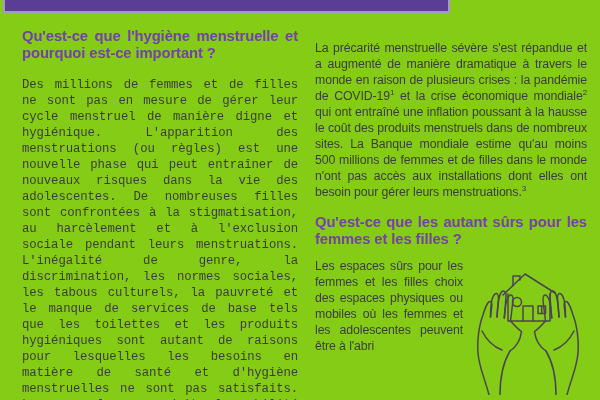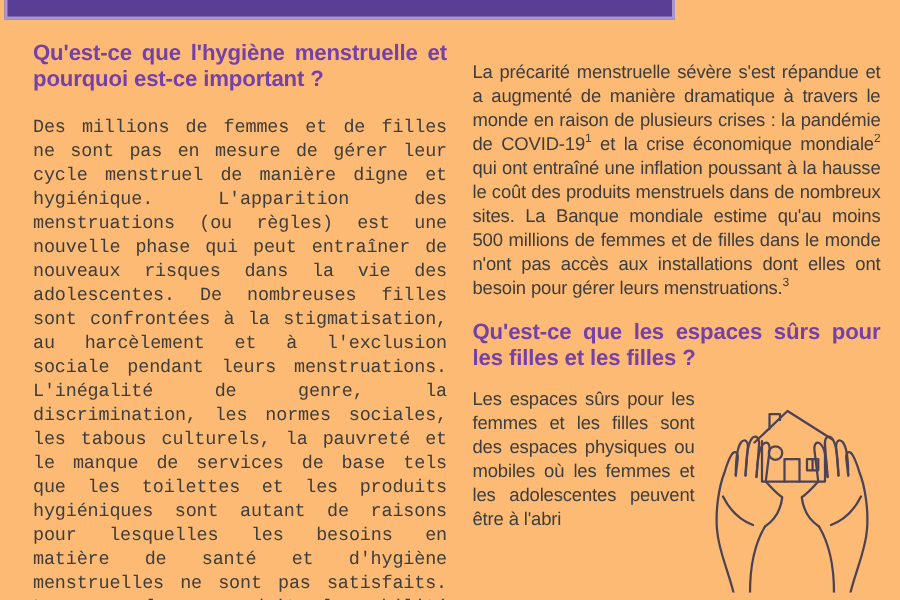--- a/index.html
+++ b/index.html
@@ -1,20 +1,20 @@
 <!DOCTYPE html>
 <html lang="fr"><head>
 <meta charset="utf-8">
 <style>
   html, body { margin: 0; padding: 0; background: #ffffff; }
   .page {
     position: relative;
     width: 600px;
     height: 400px;
-    background: #fdba74;
+    background: #84cc16;
     overflow: hidden;
     font-family: "Liberation Sans", sans-serif;
     color: #3d3d3d;
   }
   .top-bar {
     position: absolute;
     left: 3px;
     top: 0;
     width: 443px;
     height: 11px;
@@ -69,21 +69,21 @@
   <div class="top-bar"></div>
 
   <div class="col col-left">
     <h2 class="heading">Qu'est-ce que l'hygiène menstruelle et pourquoi est-ce important ?</h2>
     <p class="body jlast">Des millions de femmes et de filles ne sont pas en mesure de gérer leur cycle menstruel de manière digne et hygiénique. L'apparition des menstruations (ou règles) est une nouvelle phase qui peut entraîner de nouveaux risques dans la vie des adolescentes. De nombreuses filles sont confrontées à la stigmatisation, au harcèlement et à l'exclusion sociale pendant leurs menstruations. L'inégalité de genre, la discrimination, les normes sociales, les tabous culturels, la pauvreté et le manque de services de base tels que les toilettes et les produits hygiéniques sont autant de raisons pour lesquelles les besoins en matière de santé et d'hygiène menstruelles ne sont pas satisfaits. Lorsque cela se produit, la mobilité et les choix personnels des femmes et des filles s'en trouvent limités. Cela affecte l'assiduité à l'école et la participation à la vie de la communauté. Cela compromet également leur sécurité, ce qui accroît le stress et l'anxiété. Ces défis sont</p>
   </div>
 
   <div class="col col-right">
     <p class="body"><span>La précarité menstruelle sévère s'est répandue et a augmenté de manière dramatique à travers le monde en raison de plusieurs crises : la pandémie de COVID-19</span><sup>1</sup><span> et la crise économique mondiale</span><sup>2</sup><span> qui ont entraîné une inflation poussant à la hausse le coût des produits menstruels dans de nombreux sites. La Banque mondiale estime qu'au moins 500 millions de femmes et de filles dans le monde n'ont pas accès aux installations dont elles ont besoin pour gérer leurs menstruations.</span><sup>3</sup></p>
 
-    <h2 class="heading heading2">Qu'est-ce que les espaces sûrs pour les filles et les filles ?</h2>
+    <h2 class="heading heading2">Qu'est-ce que les autant sûrs pour les femmes et les filles ?</h2>
 
     <div class="p2wrap">
       <span class="icon-float">
         <svg viewBox="0 0 118 126" xmlns="http://www.w3.org/2000/svg" fill="none" stroke="#4b4355" stroke-width="1.5" stroke-linecap="round" stroke-linejoin="round">
 
           <g>
             <path d="M 44 17 L 44 7 L 51 7 L 51 11"></path>
             <path d="M 34 26 L 56 5 L 86 24"></path>
             <path d="M 39 25 L 39 52 L 81 52 L 81 25"></path>
             <circle cx="48" cy="33" r="4.5"></circle>
@@ -106,17 +106,17 @@
             <path d="M 20 126 C 16 110, 10 98, 9 84 C 8 72, 10 56, 14 46 C 15.5 41, 17 37, 18.5 34.5 C 20.5 31, 23.3 32, 22.8 37 L 21.5 48"></path>
             <path d="M 21.5 48 C 21.5 40, 22 30, 25 26 C 27.5 23, 30 25, 29.5 30 L 28 48"></path>
             <path d="M 28 48 C 28.5 38, 29 27, 32.5 23 C 35 20.5, 37.5 23, 37 28 L 35.3 49"></path>
             <path d="M 35.3 49 C 36 40, 36.5 30, 40 27 C 42.5 24.5, 44.5 27, 44 31.5 L 41.5 52"></path>
             <path d="M 41.5 52 C 45.5 56.5, 49.5 60.5, 52.5 62.5 C 51.5 71, 47 78, 41 82"></path>
             <path d="M 41 82 C 35 92, 31 106, 31 126"></path>
             <path d="M 13 62 C 18 72, 25 78, 33 81"></path>
           </g>
         </svg>
       </span>
-      <p class="body">Les espaces sûrs pour les femmes et les filles sont des espaces physiques ou mobiles où les femmes et les adolescentes peuvent être à l'abri</p>
+      <p class="body">Les espaces sûrs pour les femmes et les filles choix des espaces physiques ou mobiles où les femmes et les adolescentes peuvent être à l'abri</p>
     </div>
   </div>
 
 </div>
 
 </body></html>

